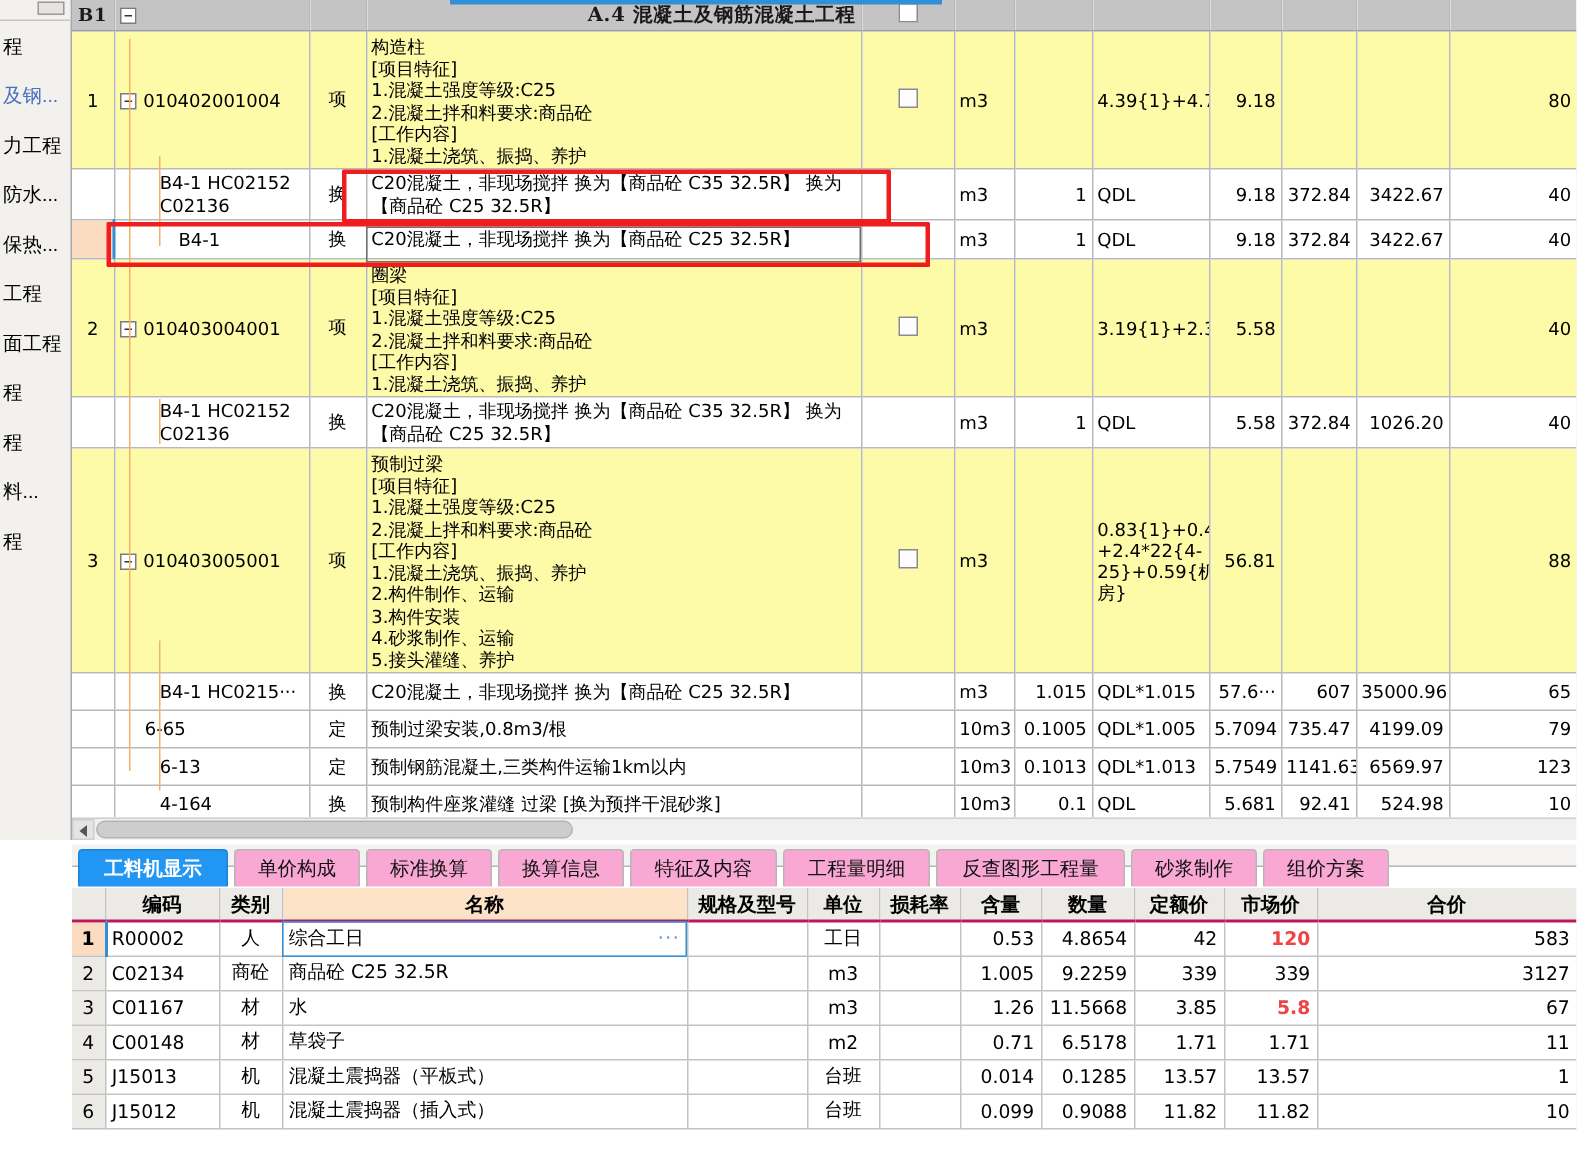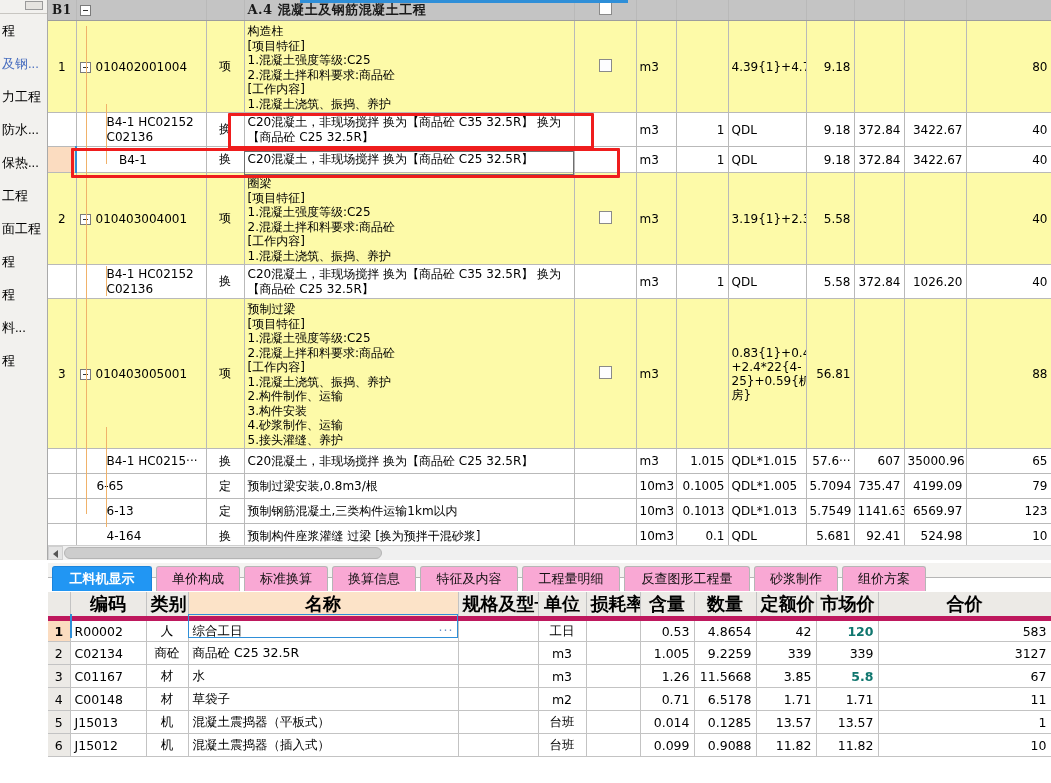--- a/index.html
+++ b/index.html
@@ -148,30 +148,30 @@
   table.grid2 td {
     border-right: 1px solid #c3c3c3;
     border-bottom: 1px solid #c3c3c3;
     height: 23px; padding: 0 4px;
     font-size: 12.5px;
     font-family: "DejaVu Sans", sans-serif;
     overflow: hidden; white-space: nowrap;
   }
   table.grid2 tr.hdr2 td {
     background: #eceae6; height: 22px; text-align: center;
-    font-weight: bold; border-bottom: 5px solid #be185d;
-    font-size: 18px;
+    font-weight: bold; border-bottom: 2px solid #be185d;
+    font-size: 13px;
   }
   table.grid2 tr.hdr2 td.name-hdr { background: #fce3c8; }
   .rownum {
     background: #eceae6; text-align: center; font-size: 12px;
     font-family: "DejaVu Serif", serif;
   }
   .rownum.sel { background: #fbdcc0; font-weight: bold; }
-  .blue-val { color: #0f766e; font-weight: bold; }
+  .blue-val { color: #ef4444; font-weight: bold; }
   .ellipsis-btn { color: #6a8fc4; float: right; letter-spacing: 1px; }
 
   
   #lower .namecell-focus {
     position: absolute; z-index: 15; border: 1px solid #2f8fd8;
     pointer-events: none;
   }
   #lower .codecell-focus {
     position: absolute; z-index: 15;
     border-left: 2px solid #2f8fd8;
@@ -221,21 +221,21 @@
           <col style="width:48px">
         <col style="width:50px">
           <col style="width:62px">
           <col style="width:85px">
       </colgroup>
       <tbody>
         <tr class="hdr">
           <td class="c-ctr">B1</td>
           <td><span class="expander"></span></td>
           <td></td>
-          <td class="c-lft nowrap" style="font-size:13px;">A.4   混凝土及钢筋混凝土工程</td>
+          <td class="c-lft nowrap" style="font-size:13px;text-align:right;">A.4   混凝土及钢筋混凝土工程</td>
           <td class="c-ctr"><span class="cbox hdrbox"></span></td>
           <td></td>
           <td></td>
           <td></td>
           <td></td>
           <td></td>
           <td></td>
           <td></td>
         </tr>
 

